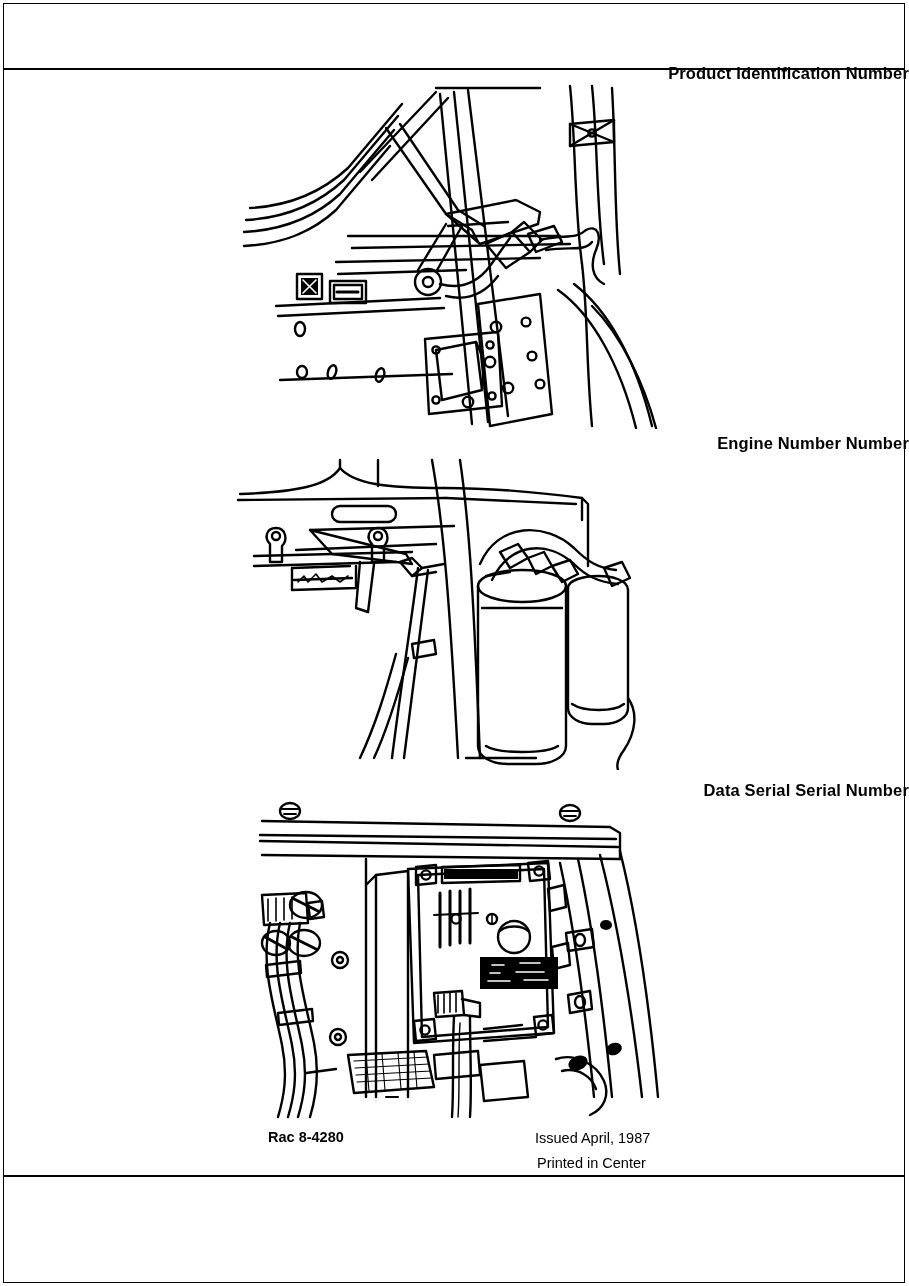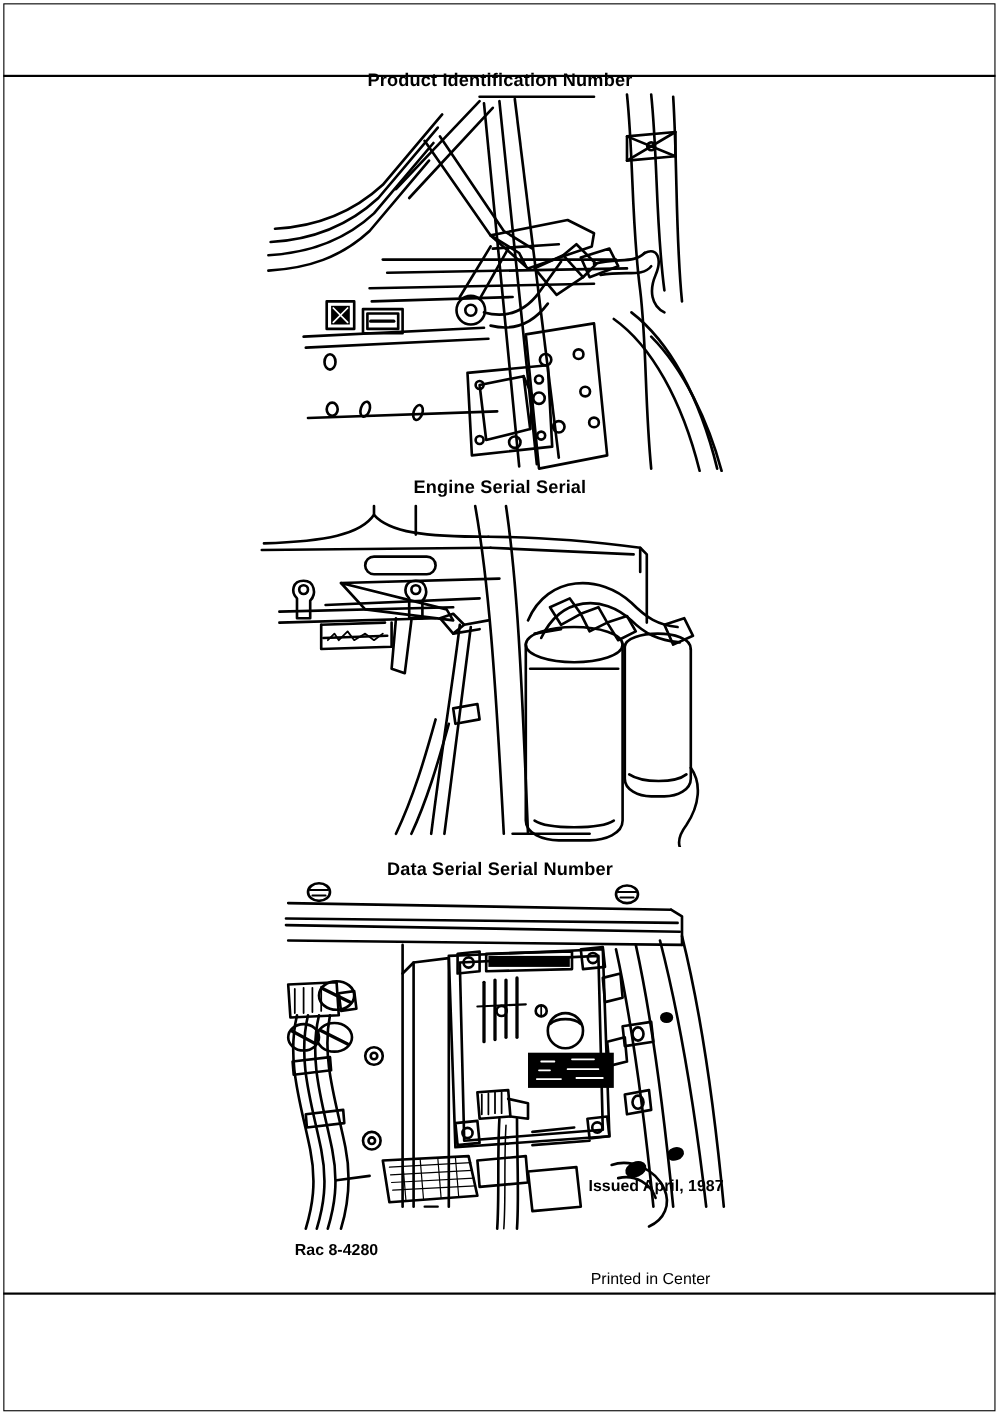--- a/index.html
+++ b/index.html
@@ -35,21 +35,21 @@
     border-top: 2px solid #000;
   }
   #rule-top    { top: 68px; }
   #rule-bottom { top: 1175px; }
 
   
   .section-heading {
     position: absolute;
     width: 909px;
     left: 0;
-    text-align: center;
+    text-align: right;
     font-size: 16.5px;
     font-weight: bold;
     letter-spacing: 0.15px;
     white-space: nowrap;
   }
   #heading-pin { top: 64px; }
   #heading-esn { top: 434px; }
   #heading-dcsn { top: 781px; }
 
   
@@ -64,21 +64,21 @@
   
   .footer-text {
     position: absolute;
     font-size: 14.5px;
     white-space: nowrap;
   }
   #footer-rac {
     left: 268px; top: 1129px;
     font-weight: bold;
   }
-  #footer-issued { left: 535px; top: 1071px; font-weight: bold; }
+  #footer-issued { left: 535px; top: 1130px; }
   #footer-printed { left: 537px; top: 1155px; }
 </style>
 </head>
 <body>
 
 <div id="page-frame"></div>
 
 <div class="rule" id="rule-top"></div>
 <div class="rule" id="rule-bottom"></div>
 
@@ -166,21 +166,21 @@
     <path d="M330 40 L374 36 L374 58 L330 62 Z"></path>
     <path d="M330 40 L374 58 M374 36 L330 62"></path>
     <circle cx="352" cy="49" r="3.6"></circle>
 
     <path d="M318 206 C352 230 380 280 396 344"></path>
     <path d="M334 200 C368 226 396 276 412 342"></path>
     <path d="M352 222 C382 252 404 300 416 344"></path>
   </svg>
 </div>
 
-<div class="section-heading" id="heading-esn">Engine Serial Serial</div>
+<div class="section-heading" id="heading-esn">Engine Number Number</div>
 
 <div class="figure" id="figure-esn">
   <svg viewBox="0 0 430 312" xmlns="http://www.w3.org/2000/svg" fill="none" stroke="#000" stroke-width="2.4" stroke-linecap="round" stroke-linejoin="round">
 
     <path d="M4 36 C60 34 92 28 104 10 L104 2"></path>
     <path d="M104 10 C118 26 150 30 208 30"></path>
     <path d="M142 28 L142 2"></path>
     <path d="M2 42 L210 40"></path>
 
     <path d="M208 30 C260 30 300 34 346 40 L346 62"></path>

